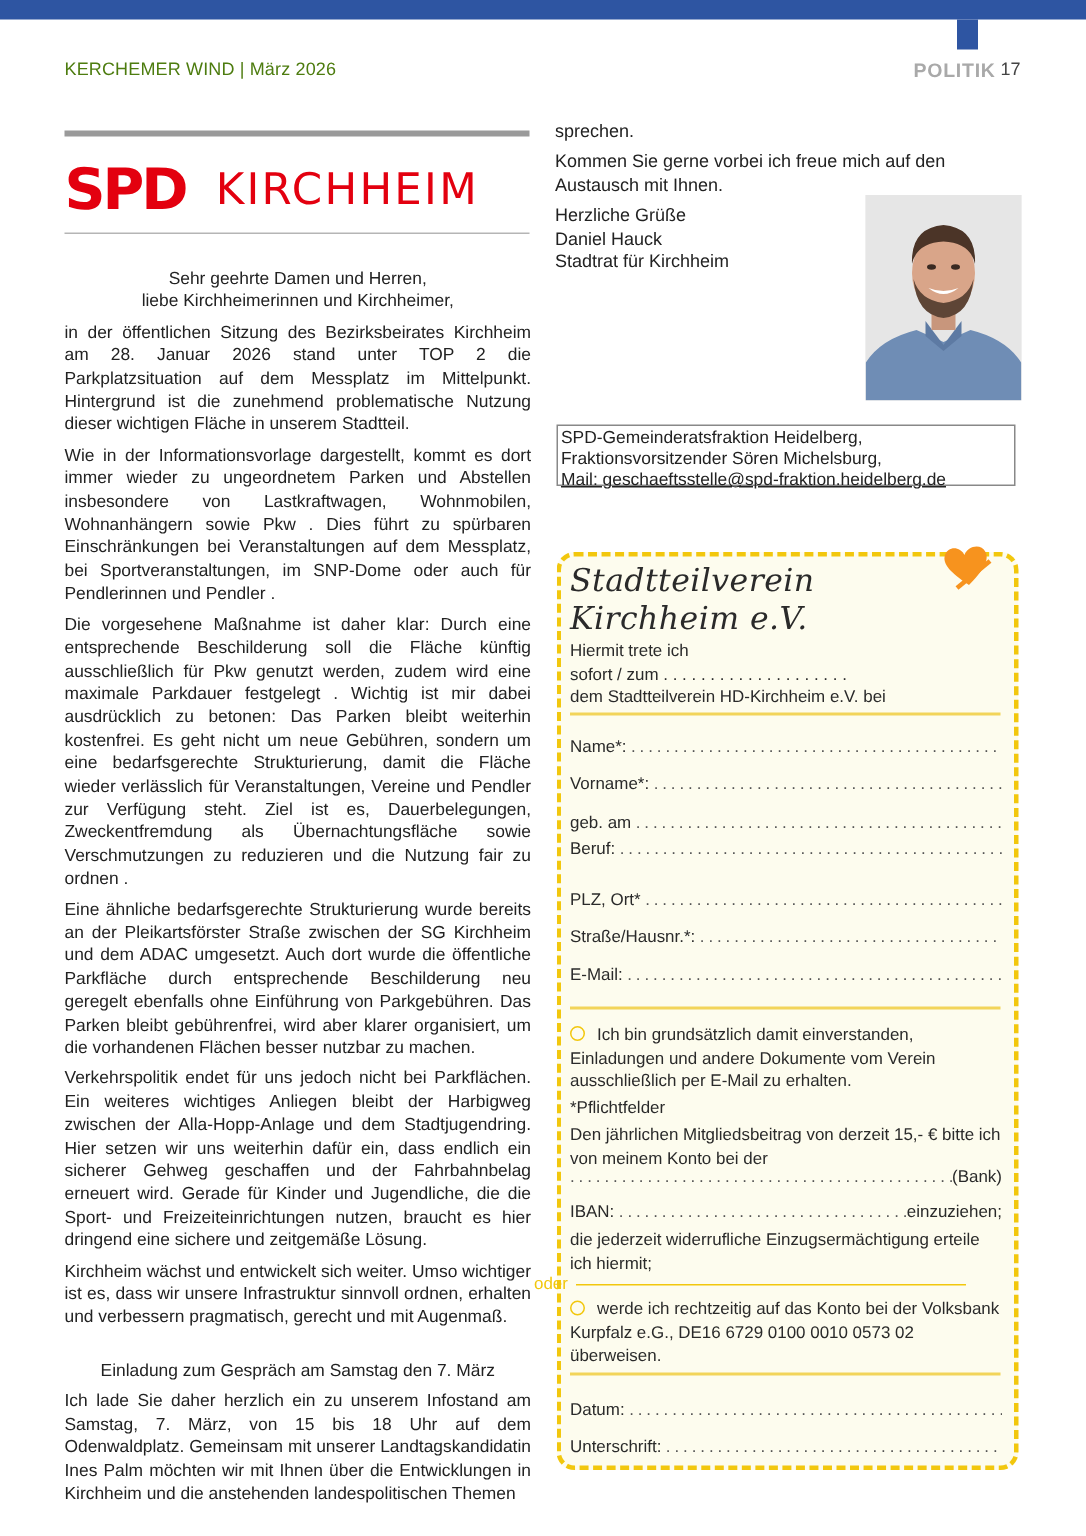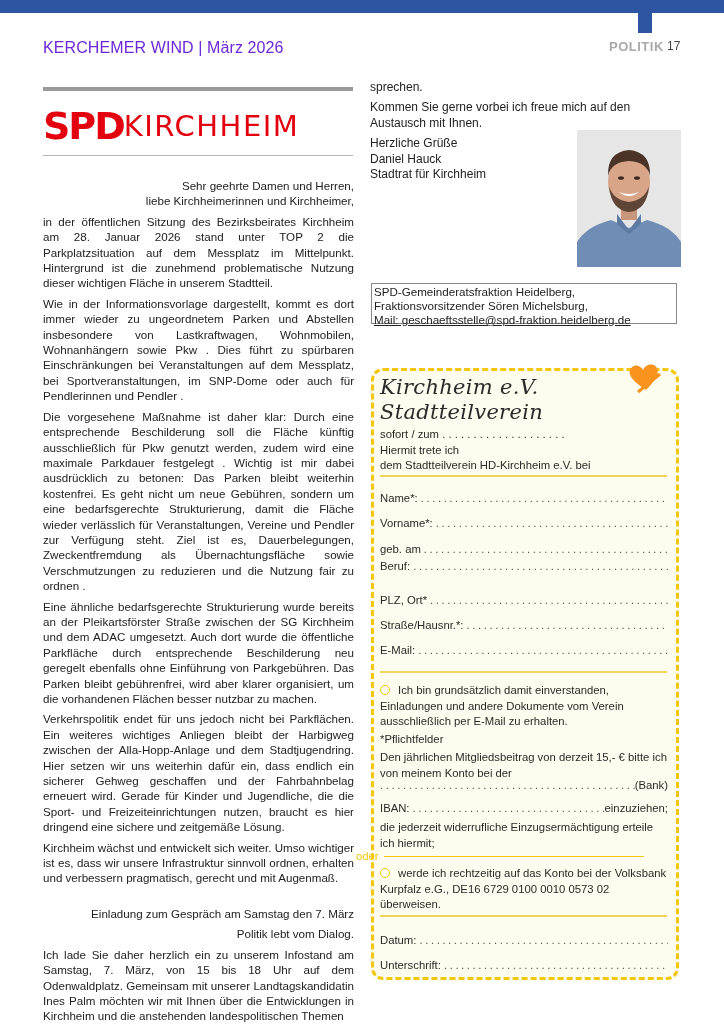--- a/index.html
+++ b/index.html
@@ -3,33 +3,33 @@
 <meta charset="utf-8">
 <style>
   html, body { margin: 0; padding: 0; }
   body {
     width: 724px; height: 1024px; position: relative; overflow: hidden;
     background: #ffffff; color: #222;
     font-family: "Liberation Sans", "DejaVu Sans", sans-serif;
   }
   .topbar { position: absolute; left: 0; top: 0; width: 724px; height: 13px; background: #2e55a2; }
   .toptab { position: absolute; left: 638px; top: 13px; width: 14px; height: 20px; background: #2e55a2; }
-  .hdr-left { position: absolute; left: 43px; top: 39px; font-size: 16px; color: #6d28d9; letter-spacing: 0.1px; }
+  .hdr-left { position: absolute; left: 43px; top: 39px; font-size: 12px; color: #4d7c0f; letter-spacing: 0.1px; }
   .hdr-section { position: absolute; left: 597px; top: 39px; font-size: 13px; font-weight: bold; color: #a9a9a9; letter-spacing: 0.5px; margin-left: 12px; }
   .hdr-page { position: absolute; left: 667px; top: 39px; font-size: 12px; color: #444; }
 
   .logo-topline { position: absolute; left: 43px; top: 87px; width: 310px; height: 4px; background: #9a9a9a; }
   .logo { position: absolute; left: 43px; top: 106px; height: 40px; display: flex; align-items: flex-end; white-space: nowrap; }
   .logo .spd { font-size: 38px; font-weight: bold; color: #e3000f; letter-spacing: -2px; font-family: "DejaVu Sans", sans-serif; line-height: 40px; }
-  .logo .place { font-size: 29px; color: #e3000f; margin-left: 0; letter-spacing: 1.5px; font-family: "DejaVu Sans", sans-serif; line-height: 40px; }
+  .logo .place { font-size: 29px; color: #e3000f; margin-left: 20px; letter-spacing: 1.5px; font-family: "DejaVu Sans", sans-serif; line-height: 40px; }
   .logo-botline { position: absolute; left: 43px; top: 155px; width: 310px; height: 1px; background: #b5b5b5; }
 
   .col-left { position: absolute; left: 43px; top: 178px; width: 311px; font-size: 11.6px; line-height: 15.4px; color: #222; }
   .col-left p { margin: 0 0 5px 0; text-align: justify; }
-  .col-left p.greet { text-align: right; }
+  .col-left p.greet { text-align: center; }
   .col-left p.spacer { margin-top: 20px; }
 
   .col-right { position: absolute; left: 370px; top: 80px; width: 315px; font-size: 12px; line-height: 15.4px; color: #222; }
   .col-right p { margin: 0 0 5px 0; }
 
   .photo { position: absolute; left: 577px; top: 130px; width: 104px; height: 137px; background: #e4e4e4; overflow: hidden; }
   .photo svg { display: block; }
 
   .contact-box { position: absolute; left: 371px; top: 283px; width: 306px; height: 41px; border: 1px solid #888; font-size: 11.6px; line-height: 14px; padding: 1px 2px 0 2px; box-sizing: border-box; color: #222; }
   .contact-box .mail { text-decoration: underline; }
@@ -68,21 +68,20 @@
     <span>Sehr geehrte Damen und Herren,</span><br>
     <span>liebe Kirchheimerinnen und Kirchheimer,</span>
   </p>
   <p>in der öffentlichen Sitzung des Bezirksbeirates Kirchheim am 28. Januar 2026 stand unter TOP 2 die Parkplatzsituation auf dem Messplatz im Mittelpunkt. Hintergrund ist die zunehmend problematische Nutzung dieser wichtigen Fläche in unserem Stadtteil.</p>
   <p>Wie in der Informationsvorlage dargestellt, kommt es dort immer wieder zu ungeordnetem Parken und Abstellen insbesondere von Lastkraftwagen, Wohnmobilen, Wohnanhängern sowie Pkw . Dies führt zu spürbaren Einschränkungen bei Veranstaltungen auf dem Messplatz, bei Sportveranstaltungen, im SNP-Dome oder auch für Pendlerinnen und Pendler .</p>
   <p>Die vorgesehene Maßnahme ist daher klar: Durch eine entsprechende Beschilderung soll die Fläche künftig ausschließlich für Pkw genutzt werden, zudem wird eine maximale Parkdauer festgelegt . Wichtig ist mir dabei ausdrücklich zu betonen: Das Parken bleibt weiterhin kostenfrei. Es geht nicht um neue Gebühren, sondern um eine bedarfsgerechte Strukturierung, damit die Fläche wieder verlässlich für Veranstaltungen, Vereine und Pendler zur Verfügung steht. Ziel ist es, Dauerbelegungen, Zweckentfremdung als Übernachtungsfläche sowie Verschmutzungen zu reduzieren und die Nutzung fair zu ordnen .</p>
   <p>Eine ähnliche bedarfsgerechte Strukturierung wurde bereits an der Pleikartsförster Straße zwischen der SG Kirchheim und dem ADAC umgesetzt. Auch dort wurde die öffentliche Parkfläche durch entsprechende Beschilderung neu geregelt ebenfalls ohne Einführung von Parkgebühren. Das Parken bleibt gebührenfrei, wird aber klarer organisiert, um die vorhandenen Flächen besser nutzbar zu machen.</p>
   <p>Verkehrspolitik endet für uns jedoch nicht bei Parkflächen. Ein weiteres wichtiges Anliegen bleibt der Harbigweg zwischen der Alla-Hopp-Anlage und dem Stadtjugendring. Hier setzen wir uns weiterhin dafür ein, dass endlich ein sicherer Gehweg geschaffen und der Fahrbahnbelag erneuert wird. Gerade für Kinder und Jugendliche, die die Sport- und Freizeiteinrichtungen nutzen, braucht es hier dringend eine sichere und zeitgemäße Lösung.</p>
   <p>Kirchheim wächst und entwickelt sich weiter. Umso wichtiger ist es, dass wir unsere Infrastruktur sinnvoll ordnen, erhalten und verbessern pragmatisch, gerecht und mit Augenmaß.</p>
   <p class="spacer greet">Einladung zum Gespräch am Samstag den 7. März</p>
-  <p class="greet">Politik lebt vom Dialog.</p>
   <p>Ich lade Sie daher herzlich ein zu unserem Infostand am Samstag, 7. März, von 15 bis 18 Uhr auf dem Odenwaldplatz. Gemeinsam mit unserer Landtagskandidatin Ines Palm möchten wir mit Ihnen über die Entwicklungen in Kirchheim und die anstehenden landespolitischen Themen</p>
 </div>
 
 <div class="col-right">
   <p>sprechen.</p>
   <p style="width:290px">Kommen Sie gerne vorbei ich freue mich auf den Austausch mit Ihnen.</p>
   <p>
     <span>Herzliche Grüße</span><br>
     <span>Daniel Hauck</span><br>
     <span>Stadtrat für Kirchheim</span>
@@ -110,26 +109,26 @@
   <div class="mail">Mail: geschaeftsstelle@spd-fraktion.heidelberg.de</div>
 </div>
 
 <div class="form"></div>
 <svg class="heart" viewBox="0 0 40 36">
   <path d="M12 30 L34 12" stroke="#f7931e" stroke-width="3" fill="none"></path>
   <path d="M20 28 C8 20 2 14 4 8 C6 2 14 2 17 8 C19 2 28 0 31 6 C34 12 28 20 20 28 Z" fill="#f7931e"></path>
 </svg>
 
 <div class="form-title">
+  <div>Stadtteilverein</div>
   <div>Kirchheim e.V.</div>
-  <div>Stadtteilverein</div>
 </div>
 <div class="form-intro">
+  <div>Hiermit trete ich</div>
   <div>sofort / zum . . . . . . . . . . . . . . . . . . . .</div>
-  <div>Hiermit trete ich</div>
   <div>dem Stadtteilverein HD-Kirchheim e.V. bei</div>
 </div>
 
 <div class="rule" style="top:475px"></div>
 
 <div class="field" style="top:492px">
     <span class="lbl">Name*:</span>
     <span class="dots">....................................................</span>
   </div>
 <div class="field" style="top:517px">

